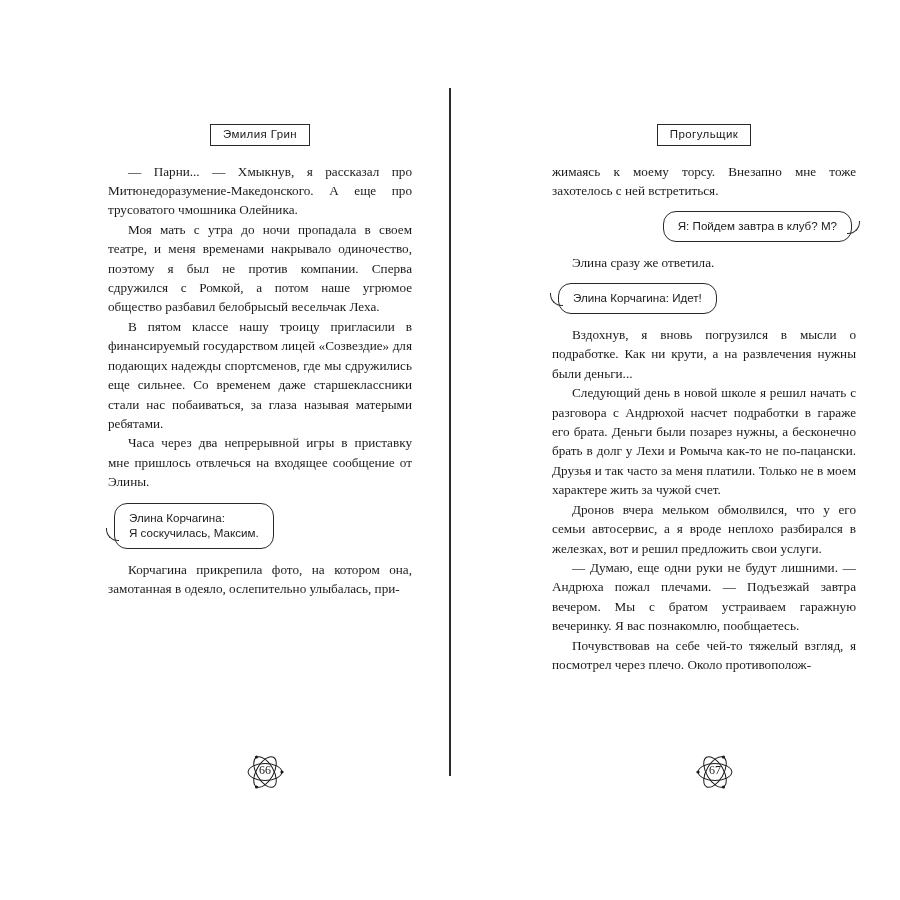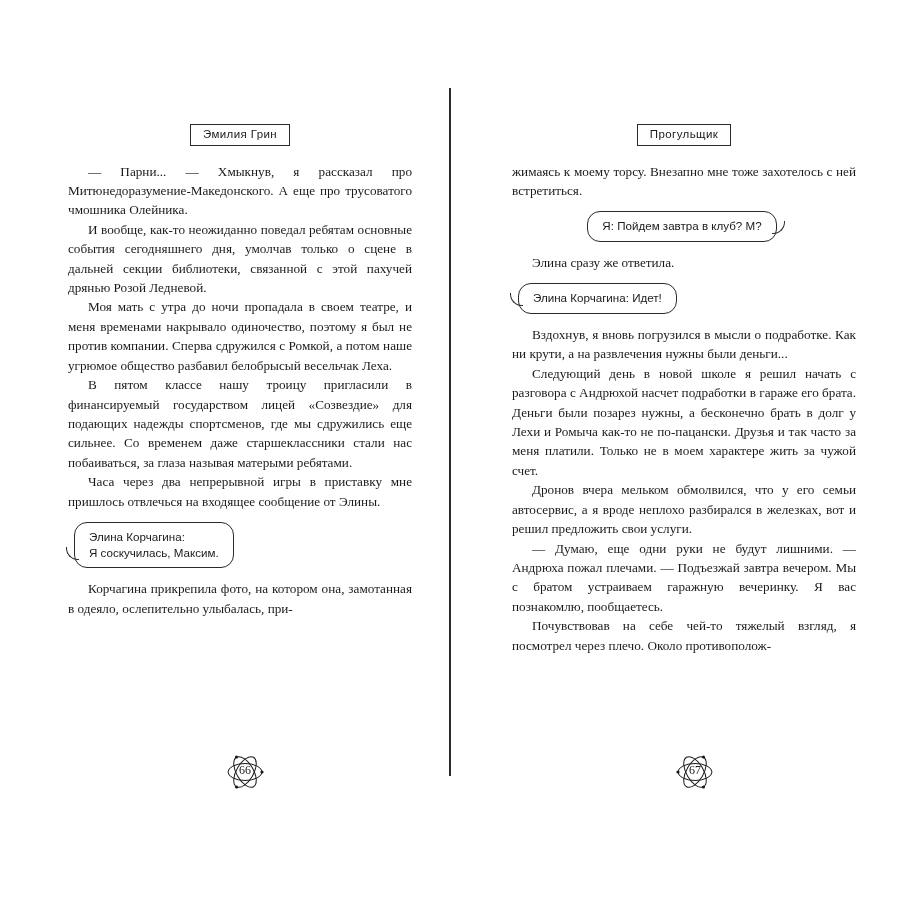--- a/index.html
+++ b/index.html
@@ -26,20 +26,21 @@
     top: 88px;
     width: 2px;
     height: 688px;
     background: #2a2a2a;
   }
   .page {
     position: relative;
     width: 450px;
     height: 900px;
     box-sizing: border-box;
+    margin-left: 40px;
   }
   .page-inner {
     position: absolute;
     top: 124px;
     bottom: 110px;
   }
   .page-left .page-inner {
     left: 68px;
     right: 38px;
   }
@@ -72,21 +73,21 @@
   }
   p.body.noindent {
     text-indent: 0;
   }
   
   .bubble-row {
     margin: 11px 0 11px 0;
     display: flex;
   }
   .bubble-row.left { justify-content: flex-start; padding-left: 6px;}
-  .bubble-row.right { justify-content: center; padding-right: 4px;}
+  .bubble-row.right { justify-content: flex-end; padding-right: 4px;}
   .bubble {
     position: relative;
     border: 1px solid #2a2a2a;
     border-radius: 13px;
     padding: 6px 14px 7px 14px;
     font-family: "Liberation Sans", sans-serif;
     font-size: 11.6px;
     line-height: 15.6px;
     background: #fff;
     max-width: 86%;
@@ -149,21 +150,20 @@
   <div class="gutter"></div>
 
   <div class="page page-left">
     <div class="page-inner">
 
       <div class="running-head">
         <span class="chip">Эмилия Грин</span>
       </div>
 
       <p class="body">— Парни... — Хмыкнув, я рассказал про Митюнедоразумение-Македонского. А еще про трусоватого чмошника Олейника.</p>
-      <p class="body">И вообще, как-то неожиданно поведал ребятам основные события сегодняшнего дня, умолчав только о сцене в дальней секции библиотеки, связанной с этой пахучей дрянью Розой Ледневой.</p>
       <p class="body">Моя мать с утра до ночи пропадала в своем театре, и меня временами накрывало одиночество, поэтому я был не против компании. Сперва сдружился с Ромкой, а потом наше угрюмое общество разбавил белобрысый весельчак Леха.</p>
       <p class="body">В пятом классе нашу троицу пригласили в финансируемый государством лицей «Созвездие» для подающих надежды спортсменов, где мы сдружились еще сильнее. Со временем даже старшеклассники стали нас побаиваться, за глаза называя матерыми ребятами.</p>
       <p class="body">Часа через два непрерывной игры в приставку мне пришлось отвлечься на входящее сообщение от Элины.</p>
 
       <div class="bubble-row left">
         <div class="bubble tail-left">
           <span class="line">Элина Корчагина:</span>
           <span class="line">Я соскучилась, Максим.</span>
         </div>
       </div>

